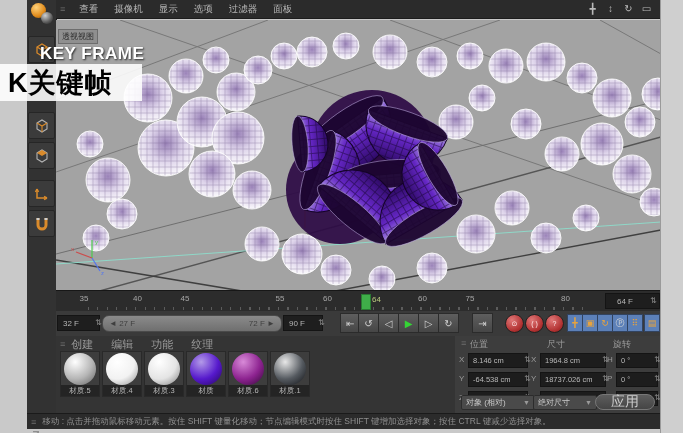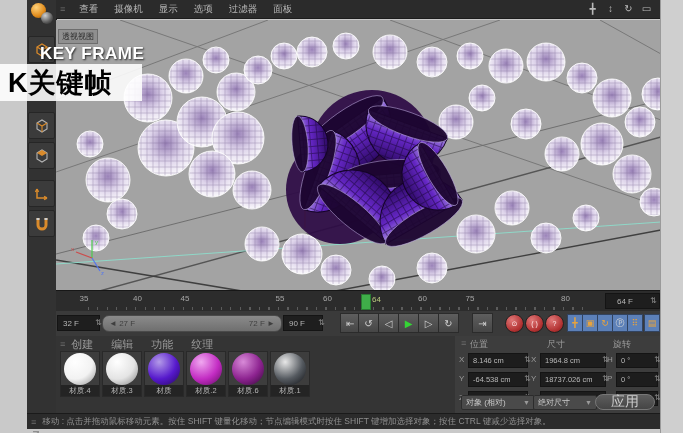--- a/index.html
+++ b/index.html
@@ -445,34 +445,34 @@
       <span class="grip">≡</span>
       <div id="matmenu" style="display:flex">
           <div class="pmenu-item">创建</div>
           <div class="pmenu-item">编辑</div>
           <div class="pmenu-item">功能</div>
           <div class="pmenu-item">纹理</div>
         </div>
     </div>
     <div class="matrow" id="matrow">
         <div class="matcell">
+          <div class="mat-sphere" style="background: radial-gradient(circle at 35% 28%, rgb(255, 255, 255), rgb(181, 181, 181) 55%, rgb(106, 106, 106) 95%);"></div>
+          <div class="matname">材质.5</div>
+        </div>
+        <div class="matcell">
           <div class="mat-sphere" style="background: radial-gradient(circle at 35% 28%, rgb(255, 255, 255), rgb(242, 242, 242) 55%, rgb(154, 154, 154) 95%);"></div>
           <div class="matname">材质.4</div>
         </div>
         <div class="matcell">
           <div class="mat-sphere" style="background: radial-gradient(circle at 35% 28%, rgb(255, 255, 255), rgb(228, 228, 228) 55%, rgb(138, 138, 138) 95%);"></div>
           <div class="matname">材质.3</div>
         </div>
         <div class="matcell">
           <div class="mat-sphere" style="background: radial-gradient(circle at 35% 28%, rgb(179, 154, 232), rgb(86, 25, 204) 55%, rgb(42, 8, 104) 95%);"></div>
           <div class="matname">材质</div>
-        </div>
-        <div class="matcell">
-          <div class="mat-sphere" style="background: radial-gradient(circle at 35% 28%, rgb(240, 168, 240), rgb(195, 44, 195) 55%, rgb(106, 14, 106) 95%);"></div>
-          <div class="matname">材质.2</div>
         </div>
         <div class="matcell">
           <div class="mat-sphere" style="background: radial-gradient(circle at 35% 28%, rgb(216, 138, 216), rgb(141, 35, 144) 55%, rgb(60, 10, 64) 95%);"></div>
           <div class="matname">材质.6</div>
         </div>
         <div class="matcell">
           <div class="mat-sphere" style="background: radial-gradient(circle at 35% 28%, rgb(232, 232, 232), rgb(85, 90, 96) 55%, rgb(22, 24, 28) 95%);"></div>
           <div class="matname">材质.1</div>
         </div>
       </div>

